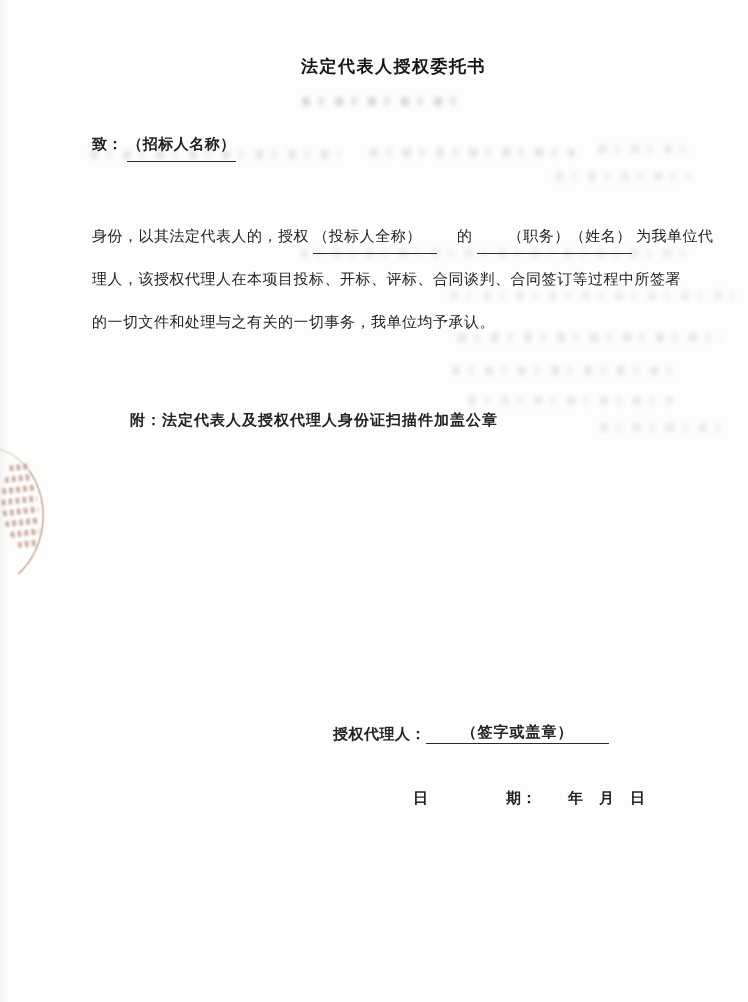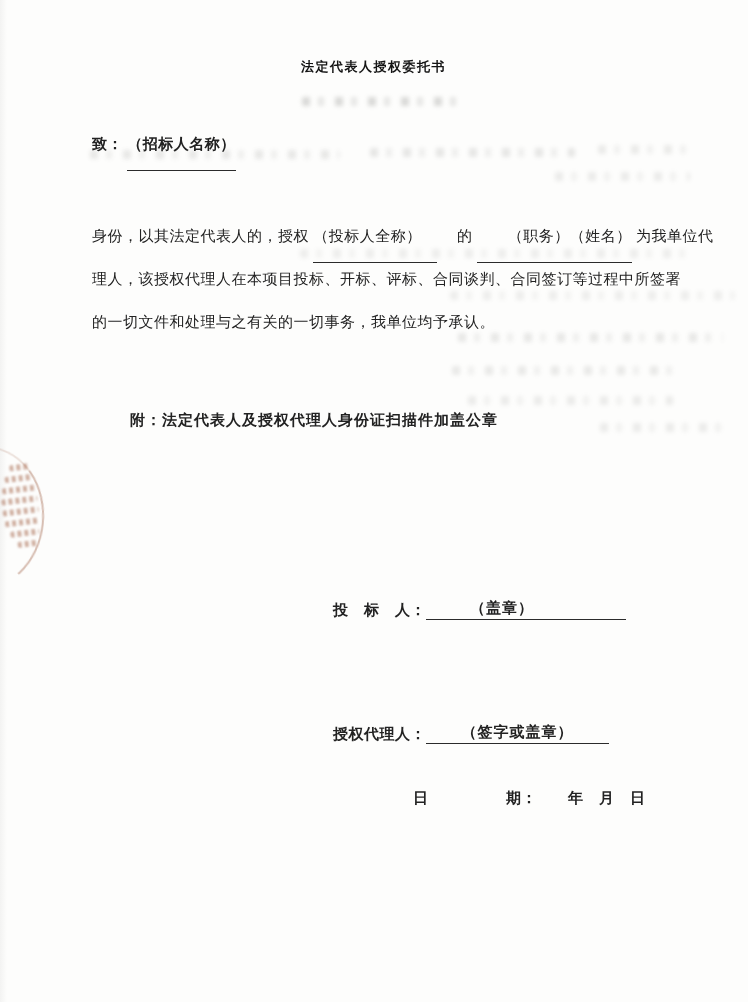--- a/index.html
+++ b/index.html
@@ -19,28 +19,28 @@
   .line{
     position:absolute;
     white-space:nowrap;
     font-size:15px;
     letter-spacing:.5px;
     line-height:20px;
     color:#222;
   }
   .bold{font-weight:700;}
   .doc-title{
-    font-size:13px;
+    font-size:17px;
     font-weight:700;
     letter-spacing:1.5px;
     color:#141414;
   }
   .u{
     border-bottom:1.5px solid #2b2b2b;
-    padding-bottom:18px;
+    padding-bottom:9px;
     text-align:right;
   }
   .sig-row{font-weight:700;}
   .sig-line{
     display:inline-block;
     vertical-align:bottom;
     height:21px;
     line-height:21px;
     border-bottom:1.6px solid #2b2b2b;
     text-align:center;
@@ -129,23 +129,20 @@
       <div style="width:28px;margin-left:6px"></div>
       <div style="width:33px;margin-left:2px"></div>
       <div style="width:36px;margin-left:0"></div>
       <div style="width:36px;margin-left:0"></div>
       <div style="width:34px;margin-left:1px"></div>
       <div style="width:29px;margin-left:5px"></div>
       <div style="width:21px;margin-left:11px"></div>
     </div>
   </div>
 
-  <div class="line sig-row" style="top:598px;left:333px">
-    <span>投　标　人：</span><span class="sig-line" style="width:200px"><i class="seal-text shift-left">（盖章）</i></span>
-  </div>
 
 
   <div class="line sig-row" style="top:722px;left:333px">
     <span>授权代理人：</span><span class="sig-line" style="width:183px"><i class="seal-text">（签字或盖章）</i></span>
   </div>
 
   <div class="line sig-row" style="top:788px;left:413px">日　　　　　期：　　年　月　日</div>
 
 </div>
 

